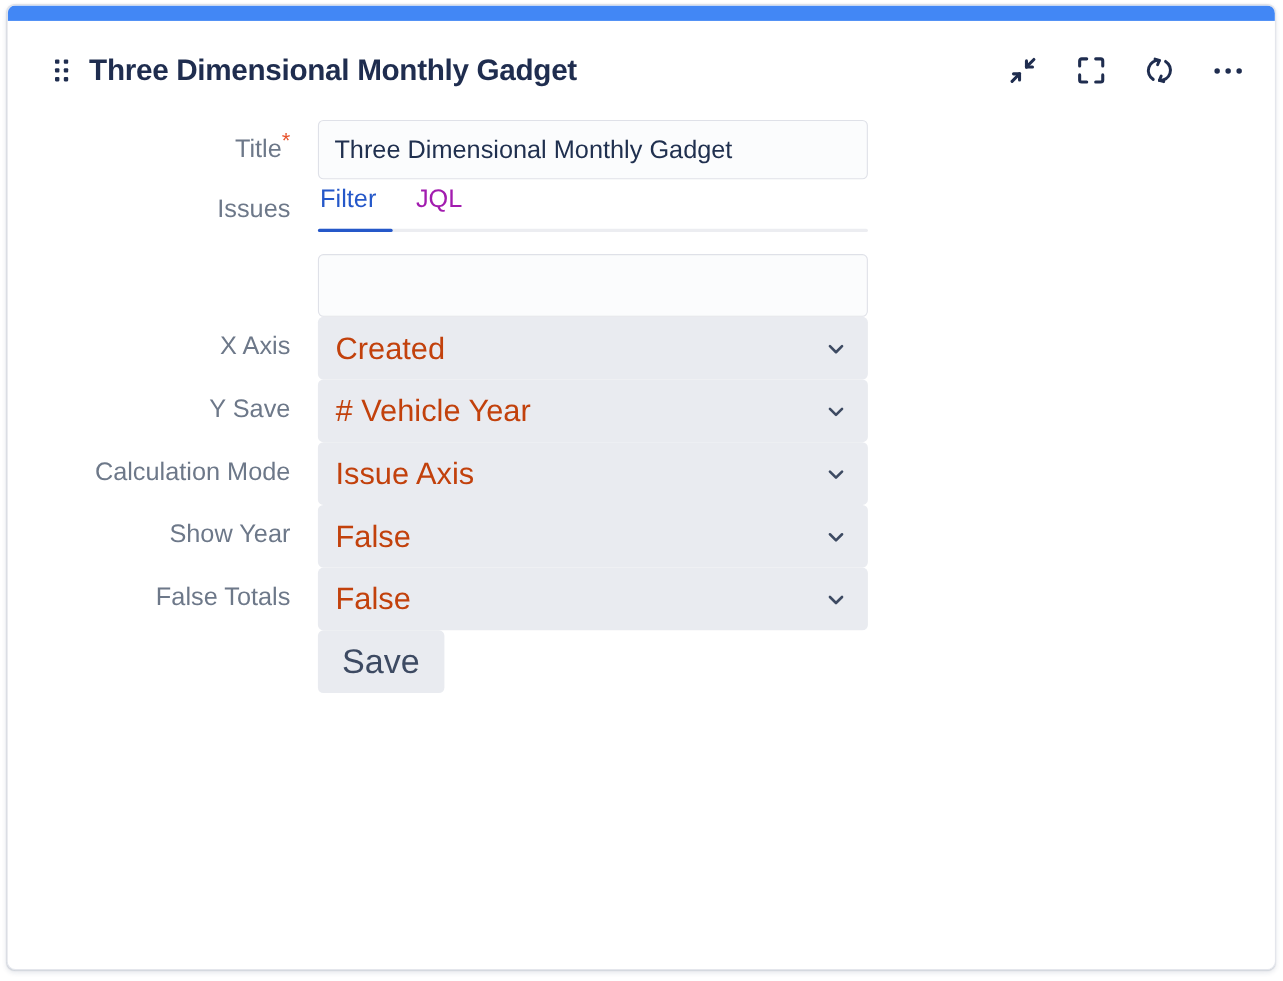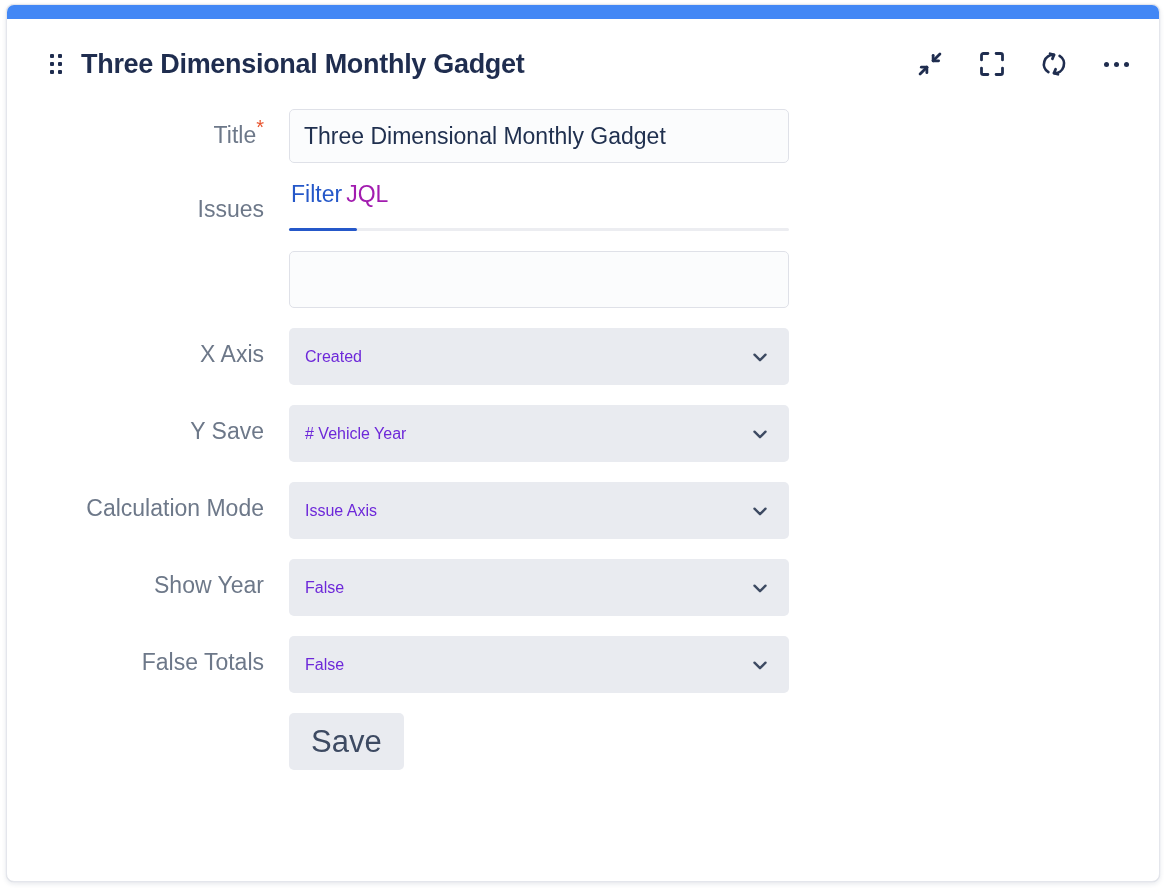--- a/index.html
+++ b/index.html
@@ -86,21 +86,20 @@
 
   
   .form {
     position: absolute;
     left: 0; top: 104px;
     width: 100%;
   }
   .row {
     display: flex;
     align-items: flex-start;
-    margin-bottom: 20px;
   }
   .row-label {
     width: 282px;
     flex: 0 0 282px;
     text-align: right;
     padding-right: 25px;
     font-size: 23px;
     color: #6d7889;
     line-height: 52px;
     white-space: nowrap;
@@ -119,21 +118,22 @@
     color: #20304f;
     outline: none;
   }
   .text-input.tall { height: 57px; }
   .text-input::placeholder { color: #9aa3b2; }
 
   
   .tabs-wrap { width: 500px; }
   .tabs {
     display: flex;
-    align-items: flex-start;
+    align-items: center;
+    gap: 32px;
     height: 40px;
   }
   .tab {
     font-size: 23px;
     color: #a21caf;
     background: none; border: none; padding: 0 2px 6px 2px;
     cursor: pointer;
     font-family: "Liberation Sans", sans-serif;
     line-height: 1;
   }
@@ -161,22 +161,22 @@
     width: 500px; height: 57px;
     background: #e9ebf0;
     border: none;
     border-radius: 5px;
     display: flex;
     align-items: center;
     padding: 0 16px;
     cursor: pointer;
   }
   .select-value {
-    font-size: 16px;
-    color: #6d28d9;
+    font-size: 28px;
+    color: #c2410c;
     white-space: nowrap;
     overflow: hidden;
     text-overflow: ellipsis;
   }
   .chev {
     position: absolute;
     right: 18px; top: 50%;
     transform: translateY(-50%);
     color: #3d4a62;
     display: flex;

